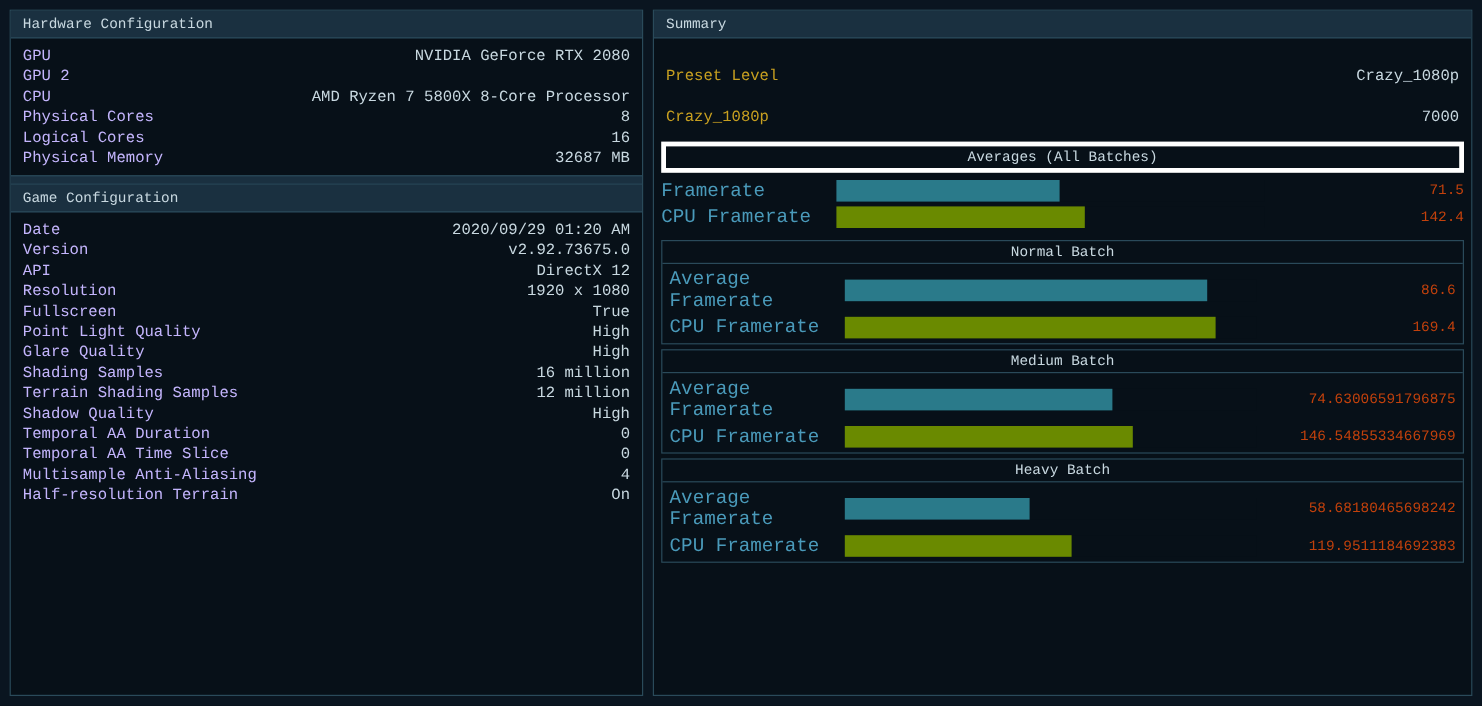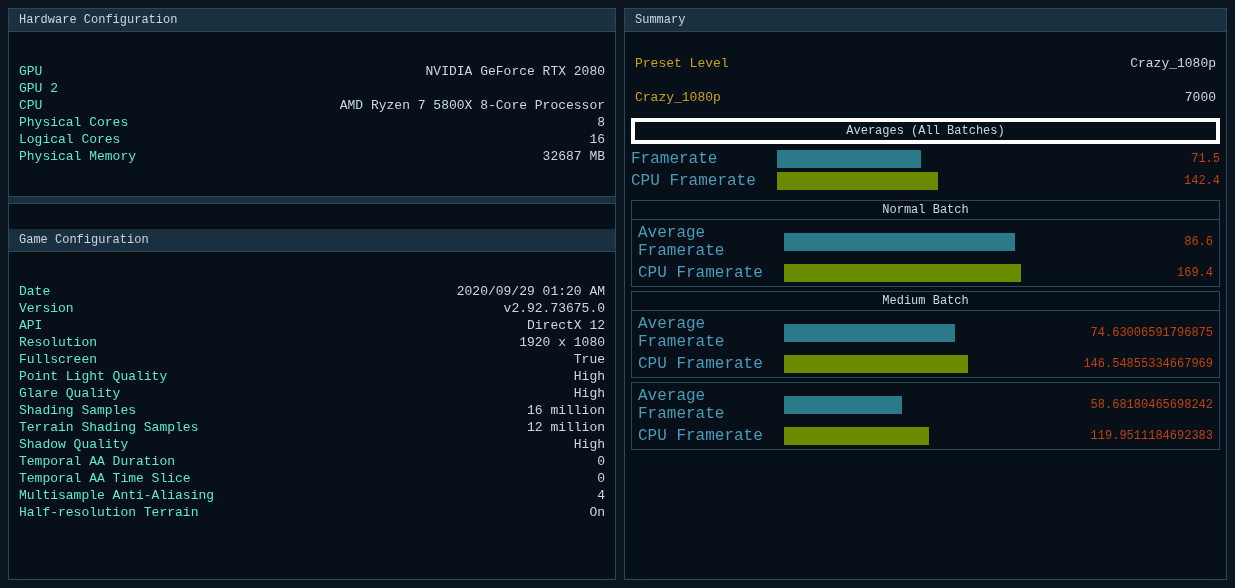--- a/index.html
+++ b/index.html
@@ -15,44 +15,43 @@
       padding: 8px;
       gap: 8px;
     }
     .panel {
       background: #071018;
       border: 1px solid #2a4a5a;
       display: flex;
       flex-direction: column;
     }
     .left-panel {
-      width: 608px;
+      width: 528px;
       flex-shrink: 0;
-      gap: 25px;
     }
     .right-panel {
       flex: 1;
     }
     .section-header {
       background: #1a3040;
       border-bottom: 1px solid #2a4a5a;
       padding: 4px 10px;
       color: #c8d8e0;
       font-size: 12px;
     }
     .section-content {
       padding: 6px 10px;
     }
     .row {
       display: flex;
       justify-content: space-between;
       padding: 1px 0;
     }
     .row-label {
-      color: #5eead4;
+      color: #c4b5fd;
     }
     .row-value {
       color: #c8d8e0;
       text-align: center;
     }
     .section-divider {
       height: 8px;
       background: #1a3040;
       border-top: 1px solid #2a4a5a;
       border-bottom: 1px solid #2a4a5a;
@@ -287,20 +286,21 @@
           <div class="bar-row">
       <span class="bar-label cyan">CPU Framerate</span>
       <div class="bar-container">
         <div class="bar-fill olive" style="width:70%"></div>
       </div>
       <span class="bar-value">146.54855334667969</span>
     </div>
         </div>
       </div>
       <div class="batch-block">
+        <div class="batch-title">Heavy Batch</div>
         <div class="batch-content">
           <div class="bar-row">
       <span class="bar-label cyan">Average Framerate</span>
       <div class="bar-container">
         <div class="bar-fill teal" style="width:45%"></div>
       </div>
       <span class="bar-value">58.68180465698242</span>
     </div>
           <div class="bar-row">
       <span class="bar-label cyan">CPU Framerate</span>

